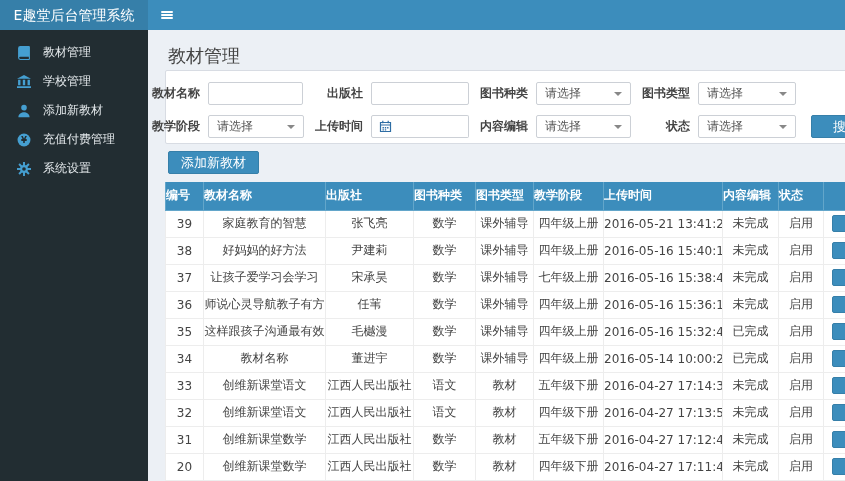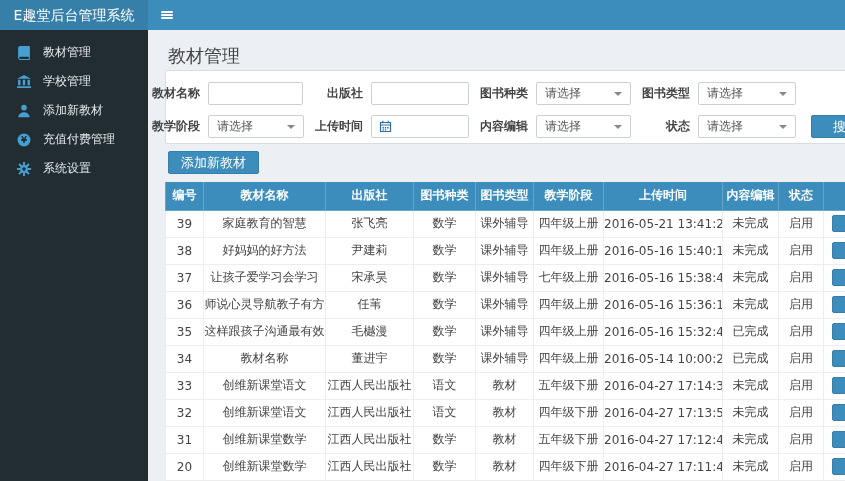--- a/index.html
+++ b/index.html
@@ -71,21 +71,21 @@
   .add-btn {
     position: absolute; left: 20px; top: 121px; height: 23px; padding: 0 12px;
     background: #3c8dbc; border: 1px solid #367fa9; color: #fff; font-size: 13px;
     line-height: 21px; border-radius: 2px; cursor: pointer;
   }
   
   .grid-wrap { position: absolute; left: 17px; top: 152px; width: 720px; }
   table.grid { border-collapse: collapse; table-layout: fixed; width: 718px; background: #fff; }
   table.grid th {
     background: #3c8dbc; color: #fff; font-size: 12px; font-weight: 700;
-    height: 28px; text-align: center; border: 1px solid #63a6ca; border-top: none;
+    height: 28px; text-align: left; border: 1px solid #63a6ca; border-top: none;
   }
   table.grid td {
     height: 27px; text-align: center; font-size: 12px; color: #444;
     border: 1px solid #ededed; background: #fff; white-space: nowrap; overflow: hidden;
   }
   .row-action-btn {
     display: inline-block; width: 44px; height: 17px; background: #3c8dbc;
     border: 1px solid #367fa9; border-radius: 2px; cursor: pointer; vertical-align: middle;
   }
 </style>

